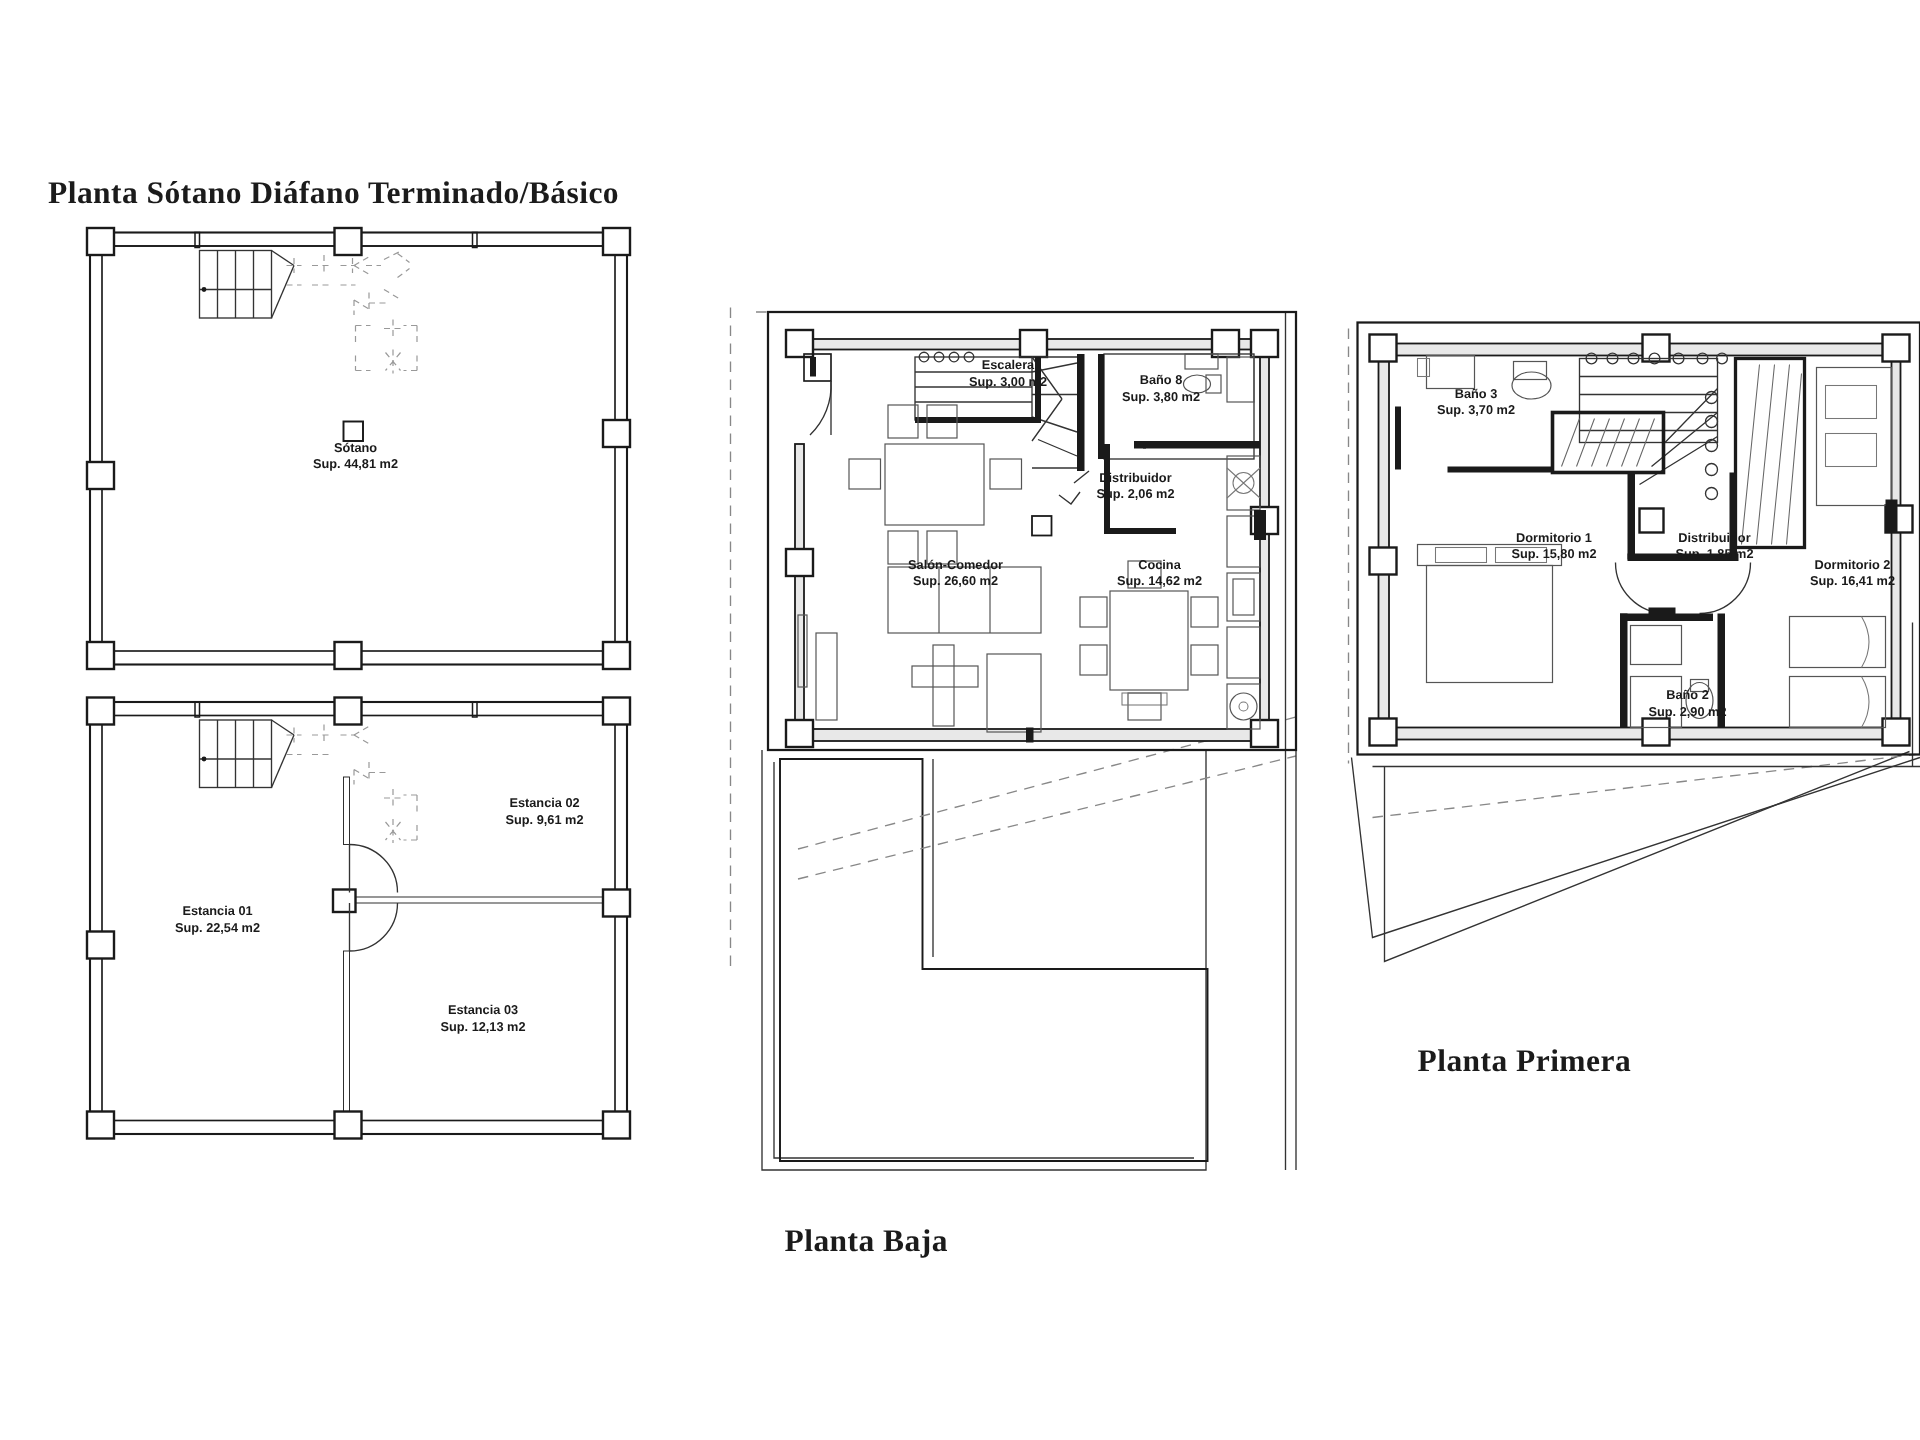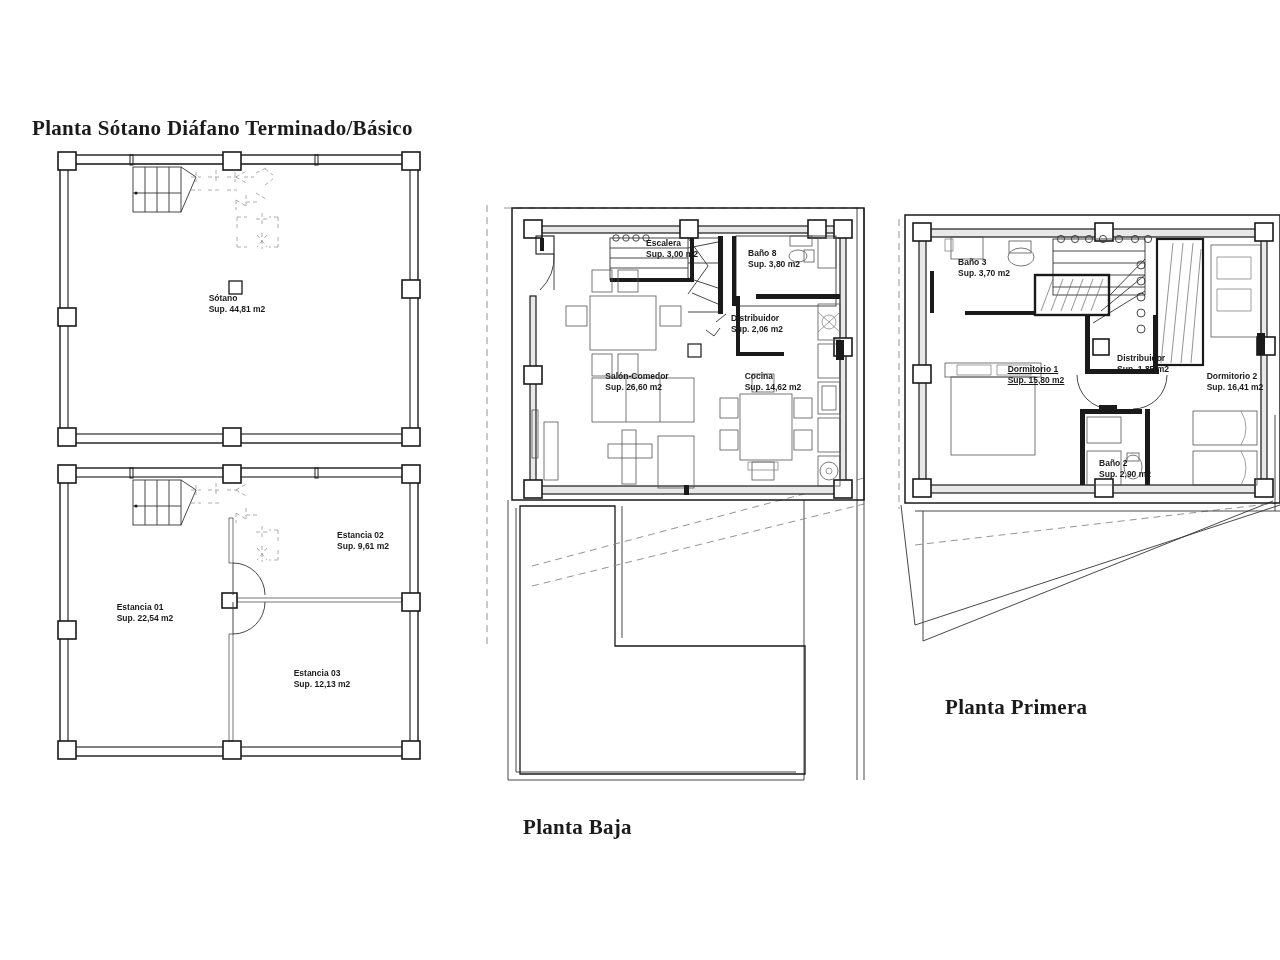--- a/index.html
+++ b/index.html
@@ -20,21 +20,21 @@
     color:#1b1b1b;
     letter-spacing:0.3px;
     white-space:nowrap;
   }
   .room-label{
     position:absolute;
     font-family:"Liberation Sans", sans-serif;
     font-size:8.5px;
     font-weight:700;
     color:#1a1a1a;
-    text-align:left;
+    text-align:center;
     line-height:1.25;
     white-space:nowrap;
     transform:translateX(-50%);
   }
   .room-label .rl-name{display:block;}
   .room-label .rl-area{display:block;}
   svg{display:block;position:absolute;left:0;top:0;overflow:visible;}
   .wall{stroke:#1a1a1a;fill:none;}
   .thin{stroke:#333;fill:none;stroke-width:0.9;}
   .furn{stroke:#555;fill:none;stroke-width:0.8;}
@@ -464,21 +464,21 @@
         <rect class="furn-l" x="312" y="74" width="34" height="22"></rect>
         <rect class="solidfill" x="352" y="118" width="8" height="22"></rect>
       </g>
     </g>
   </svg>
 
   <div class="room-label" style="left:984px;top:257px;">
     <span class="rl-name">Baño 3</span>
     <span class="rl-area">Sup. 3,70 m2</span>
   </div>
-  <div class="room-label" style="left:1036px;top:364px;text-decoration:underline;">
+  <div class="room-label" style="left:1036px;top:353px;">
     <span class="rl-name">Dormitorio 1</span>
     <span class="rl-area">Sup. 15,80 m2</span>
   </div>
   <div class="room-label" style="left:1143px;top:353px;">
     <span class="rl-name">Distribuidor</span>
     <span class="rl-area">Sup. 1,85 m2</span>
   </div>
   <div class="room-label" style="left:1235px;top:371px;">
     <span class="rl-name">Dormitorio 2</span>
     <span class="rl-area">Sup. 16,41 m2</span>

